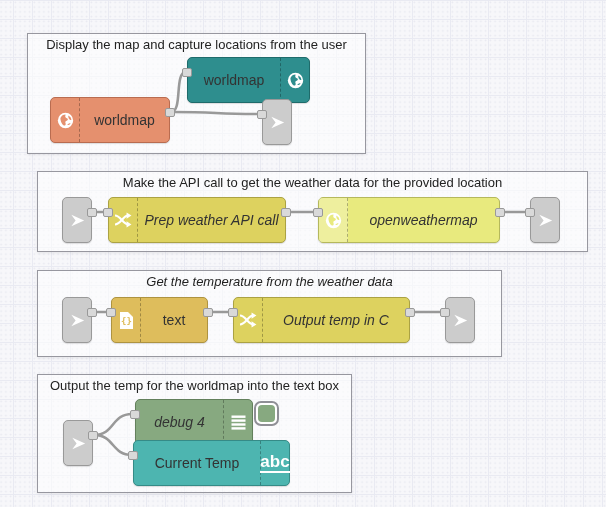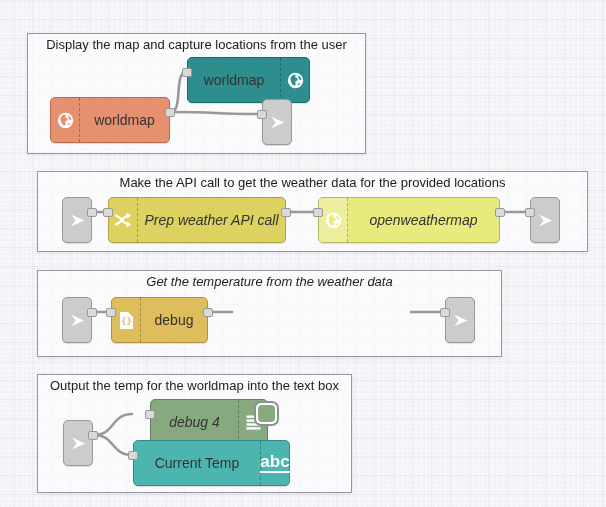--- a/index.html
+++ b/index.html
@@ -58,21 +58,21 @@
   .debug-toggle-inner{position:absolute;inset:2px;border-radius:4px;}
 </style>
 </head>
 <body>
 
 <div id="canvas">
     <div class="group" style="left: 27px; top: 33px; width: 337px; height: 119px;">
       <div class="group-title">Display the map and capture locations from the user</div>
     </div>
     <div class="group" style="left: 37px; top: 171px; width: 549px; height: 79px;">
-      <div class="group-title">Make the API call to get the weather data for the provided locations</div>
+      <div class="group-title">Make the API call to get the weather data for the provided location</div>
     </div>
     <div class="group" style="left: 37px; top: 270px; width: 463px; height: 85px; font-style: italic;">
       <div class="group-title">Get the temperature from the weather data</div>
     </div>
     <div class="group" style="left: 37px; top: 374px; width: 313px; height: 117px;">
       <div class="group-title">Output the temp for the worldmap into the text box</div>
     </div>
     <svg class="wires" width="606" height="507">
       <path d="M171,112 C183,112 174,72 186,72" stroke="#999999"></path>
       <path d="M171,112 C220.5,112 211.5,114 261,114" stroke="#999999"></path>
@@ -167,41 +167,54 @@
       </div>
       <div class="port out"></div>
     </div>
     <div class="node" style="left: 111px; top: 297px; width: 97px; background: rgb(222, 189, 92); border-color: rgb(174, 147, 64);">
       <div class="icon-box left">
         <svg width="15" height="17" viewBox="0 0 15 17">
           <path d="M1 0 h8 l5 5 v12 h-13 z" fill="#fff"></path>
           <text x="2" y="12" font-family="DejaVu Sans Mono, monospace" font-weight="bold" font-size="9" fill="#DEBD5C">{}</text>
         </svg>
       </div>
-      <div class="node-label">debug</div>
+      <div class="node-label">text</div>
+      <div class="port in"></div>
+      <div class="port out"></div>
+    </div>
+    <div class="node" style="left: 233px; top: 297px; width: 177px; background: rgb(221, 210, 95); border-color: rgb(171, 162, 67);">
+      <div class="icon-box left">
+        <svg width="18" height="16" viewBox="0 0 20 18">
+          <path d="M1 4 C7 4 10.5 14 15.5 14" stroke="#fff" stroke-width="2.4" fill="none"></path>
+          <path d="M1 14 C7 14 10.5 4 15.5 4" stroke="#fff" stroke-width="2.4" fill="none"></path>
+          <path d="M14 10.5 l5.5 3.5 l-5.5 3.5 z" fill="#fff"></path>
+          <path d="M14 0.5 l5.5 3.5 l-5.5 3.5 z" fill="#fff"></path>
+        </svg>
+      </div>
+      <div class="node-label italic">Output temp in C</div>
       <div class="port in"></div>
       <div class="port out"></div>
     </div>
     <div class="node link" style="left: 445px; top: 297px; width: 30px; background: rgb(204, 204, 204); border-color: rgb(153, 153, 153);">
       <div class="icon-box center">
         <svg width="19" height="19" viewBox="0 0 20 20">
           <path d="M3.5 4 L17 10 L3.5 16 L8 10 Z" fill="#fff"></path>
         </svg>
       </div>
       <div class="port in"></div>
     </div>
     <div class="node link" style="left: 63px; top: 420px; width: 30px; background: rgb(204, 204, 204); border-color: rgb(153, 153, 153);">
       <div class="icon-box center">
         <svg width="19" height="19" viewBox="0 0 20 20">
           <path d="M3.5 4 L17 10 L3.5 16 L8 10 Z" fill="#fff"></path>
         </svg>
       </div>
       <div class="port out"></div>
     </div>
-    <div class="node" style="left: 150px; top: 399px; width: 118px; background: rgb(135, 169, 128); border-color: rgb(99, 128, 92);">
+    <div class="node" style="left: 135px; top: 399px; width: 118px; background: rgb(135, 169, 128); border-color: rgb(99, 128, 92);">
       <div class="node-label italic">debug 4</div>
       <div class="icon-box right">
         <svg width="15" height="15" viewBox="0 0 15 15">
           <rect x="0.5" y="0.5" width="14" height="2.4" fill="#fff"></rect>
           <rect x="0.5" y="4.4" width="14" height="2.4" fill="#fff"></rect>
           <rect x="0.5" y="8.3" width="14" height="2.4" fill="#fff"></rect>
           <rect x="0.5" y="12.2" width="14" height="2.4" fill="#fff"></rect>
         </svg>
       </div>
       <div class="port in"></div>

